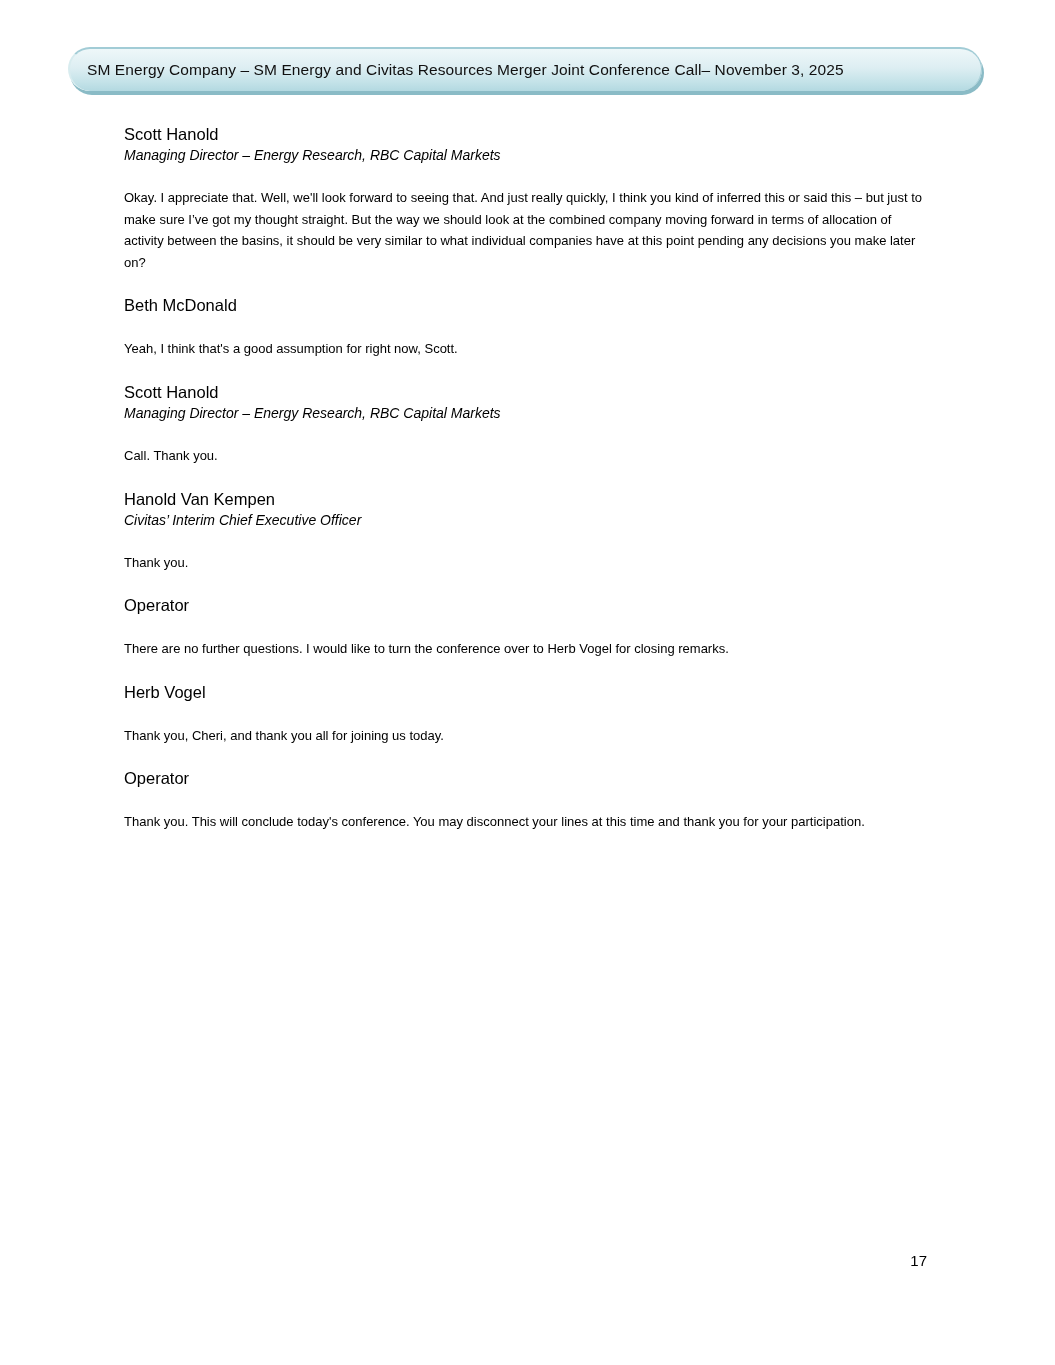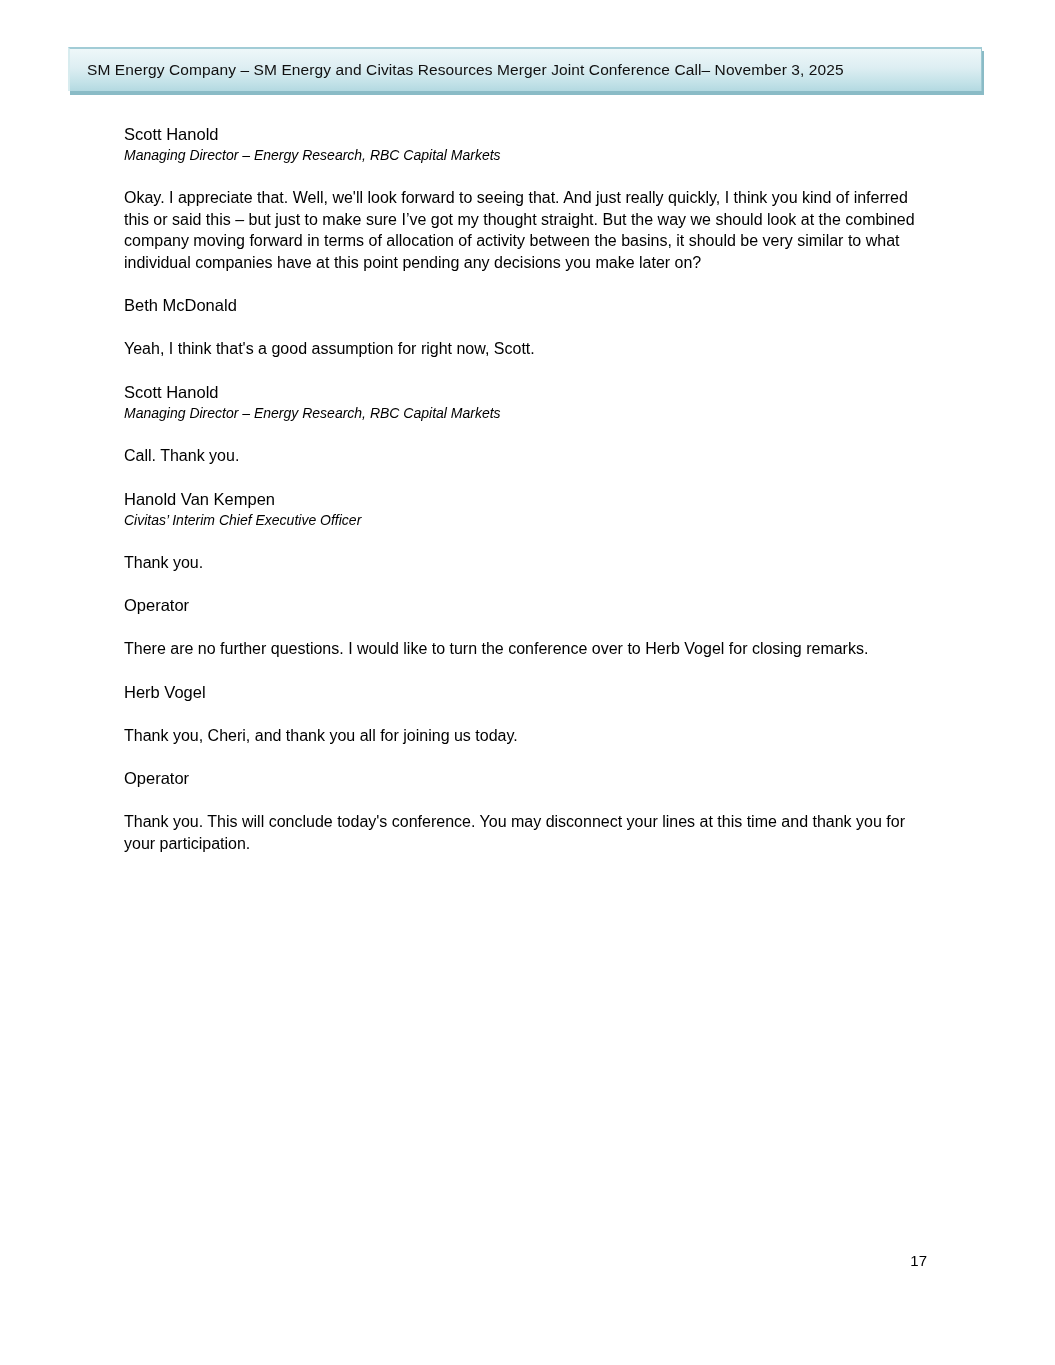--- a/index.html
+++ b/index.html
@@ -1,15 +1,15 @@
 <!DOCTYPE html>
 <html><head>
 <meta charset="utf-8">
 <style>
-  * { margin: 0; padding: 0; box-sizing: border-box; }
+  * { margin: 0; padding: 0; box-sizing: border-box; border-radius: 30px; }
   html, body { background: #ffffff; }
   body {
     font-family: "Liberation Sans", sans-serif;
     color: #000000;
   }
   .page {
     position: relative;
     width: 1055px;
     height: 1365px;
     background: #ffffff;
@@ -48,21 +48,21 @@
     line-height: 21px;
     margin-top: 5px;
   }
   .speaker-title {
     font-size: 14px;
     font-style: italic;
     line-height: 20px;
     color: #000000;
   }
   .speech {
-    font-size: 16px;
+    font-size: 13px;
     line-height: 21.6px;
     margin-top: 22px;
     margin-bottom: 22px;
   }
   .page-number {
     position: absolute;
     right: 128px;
     top: 1252px;
     font-size: 15px;
     color: #000000;

